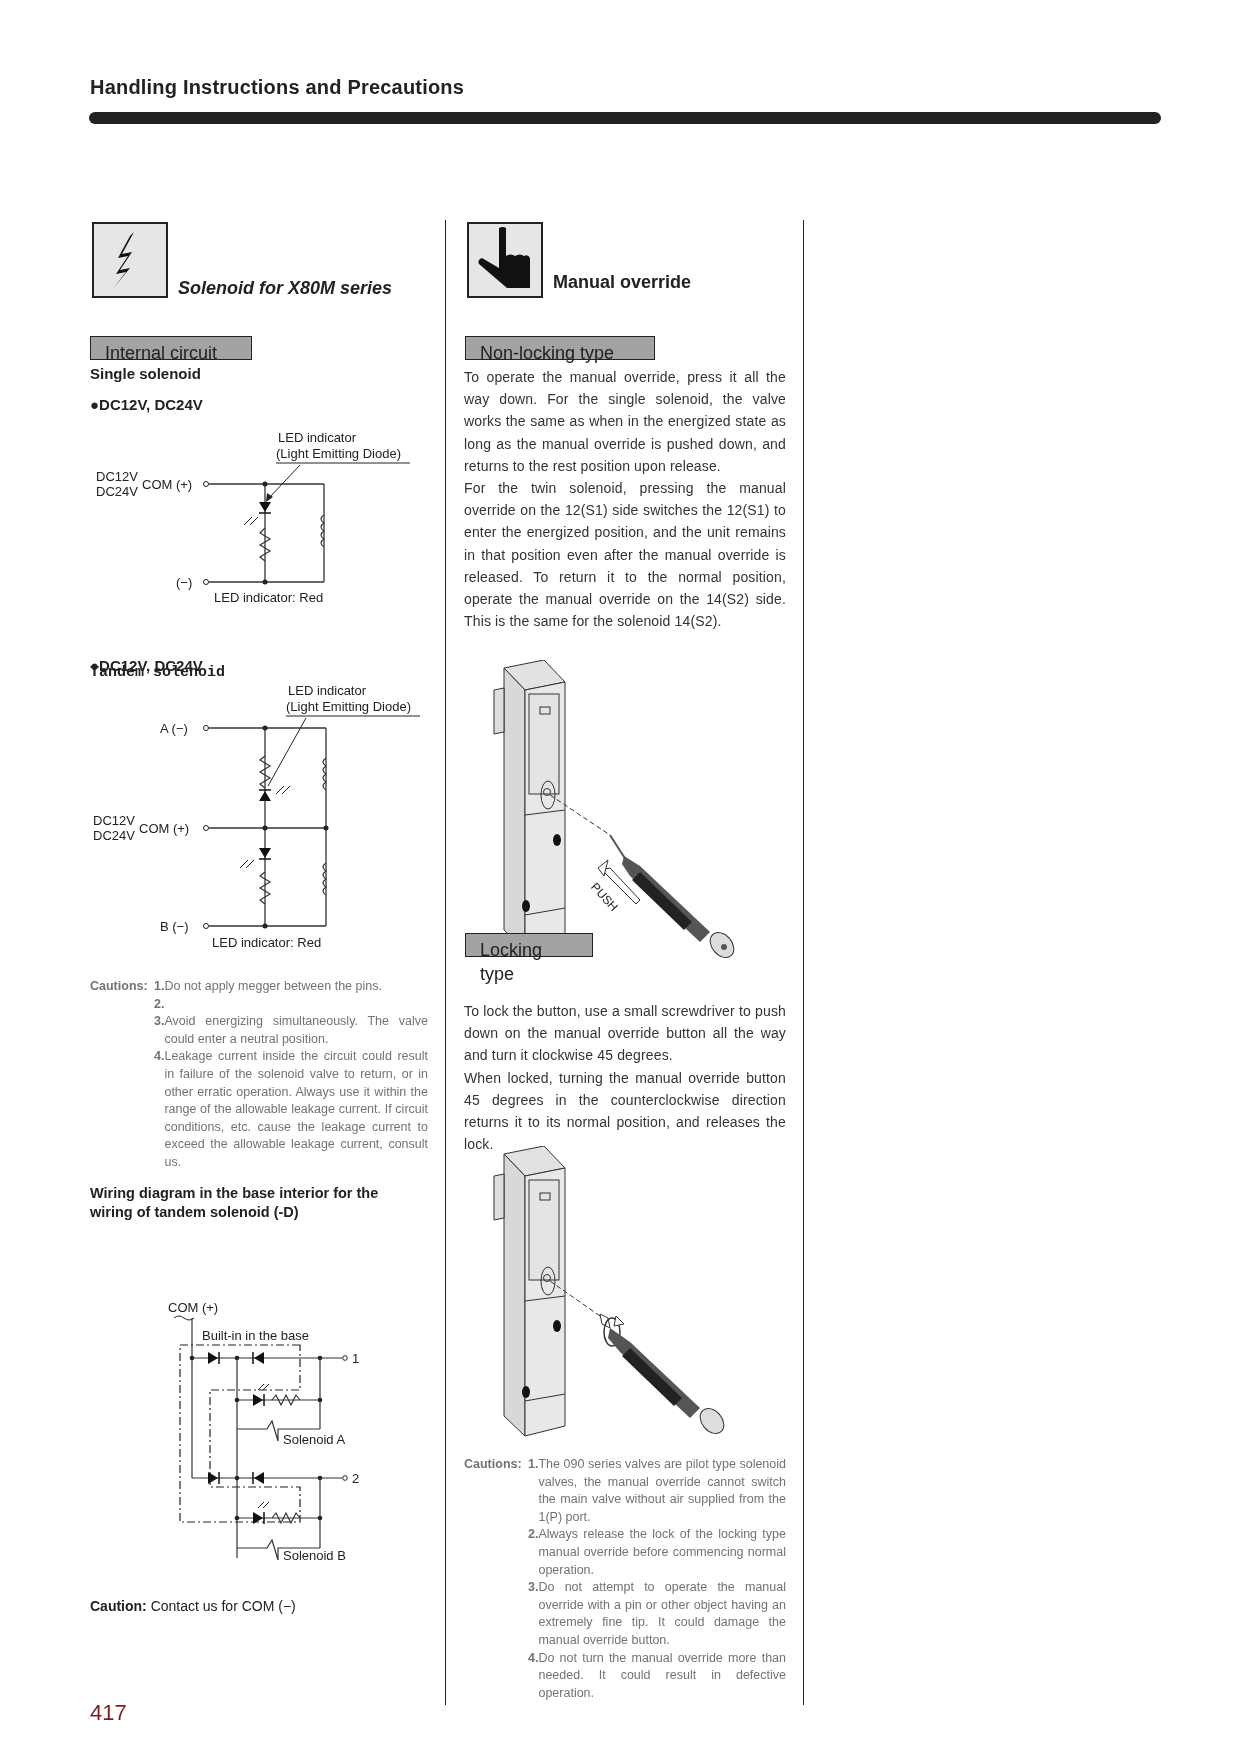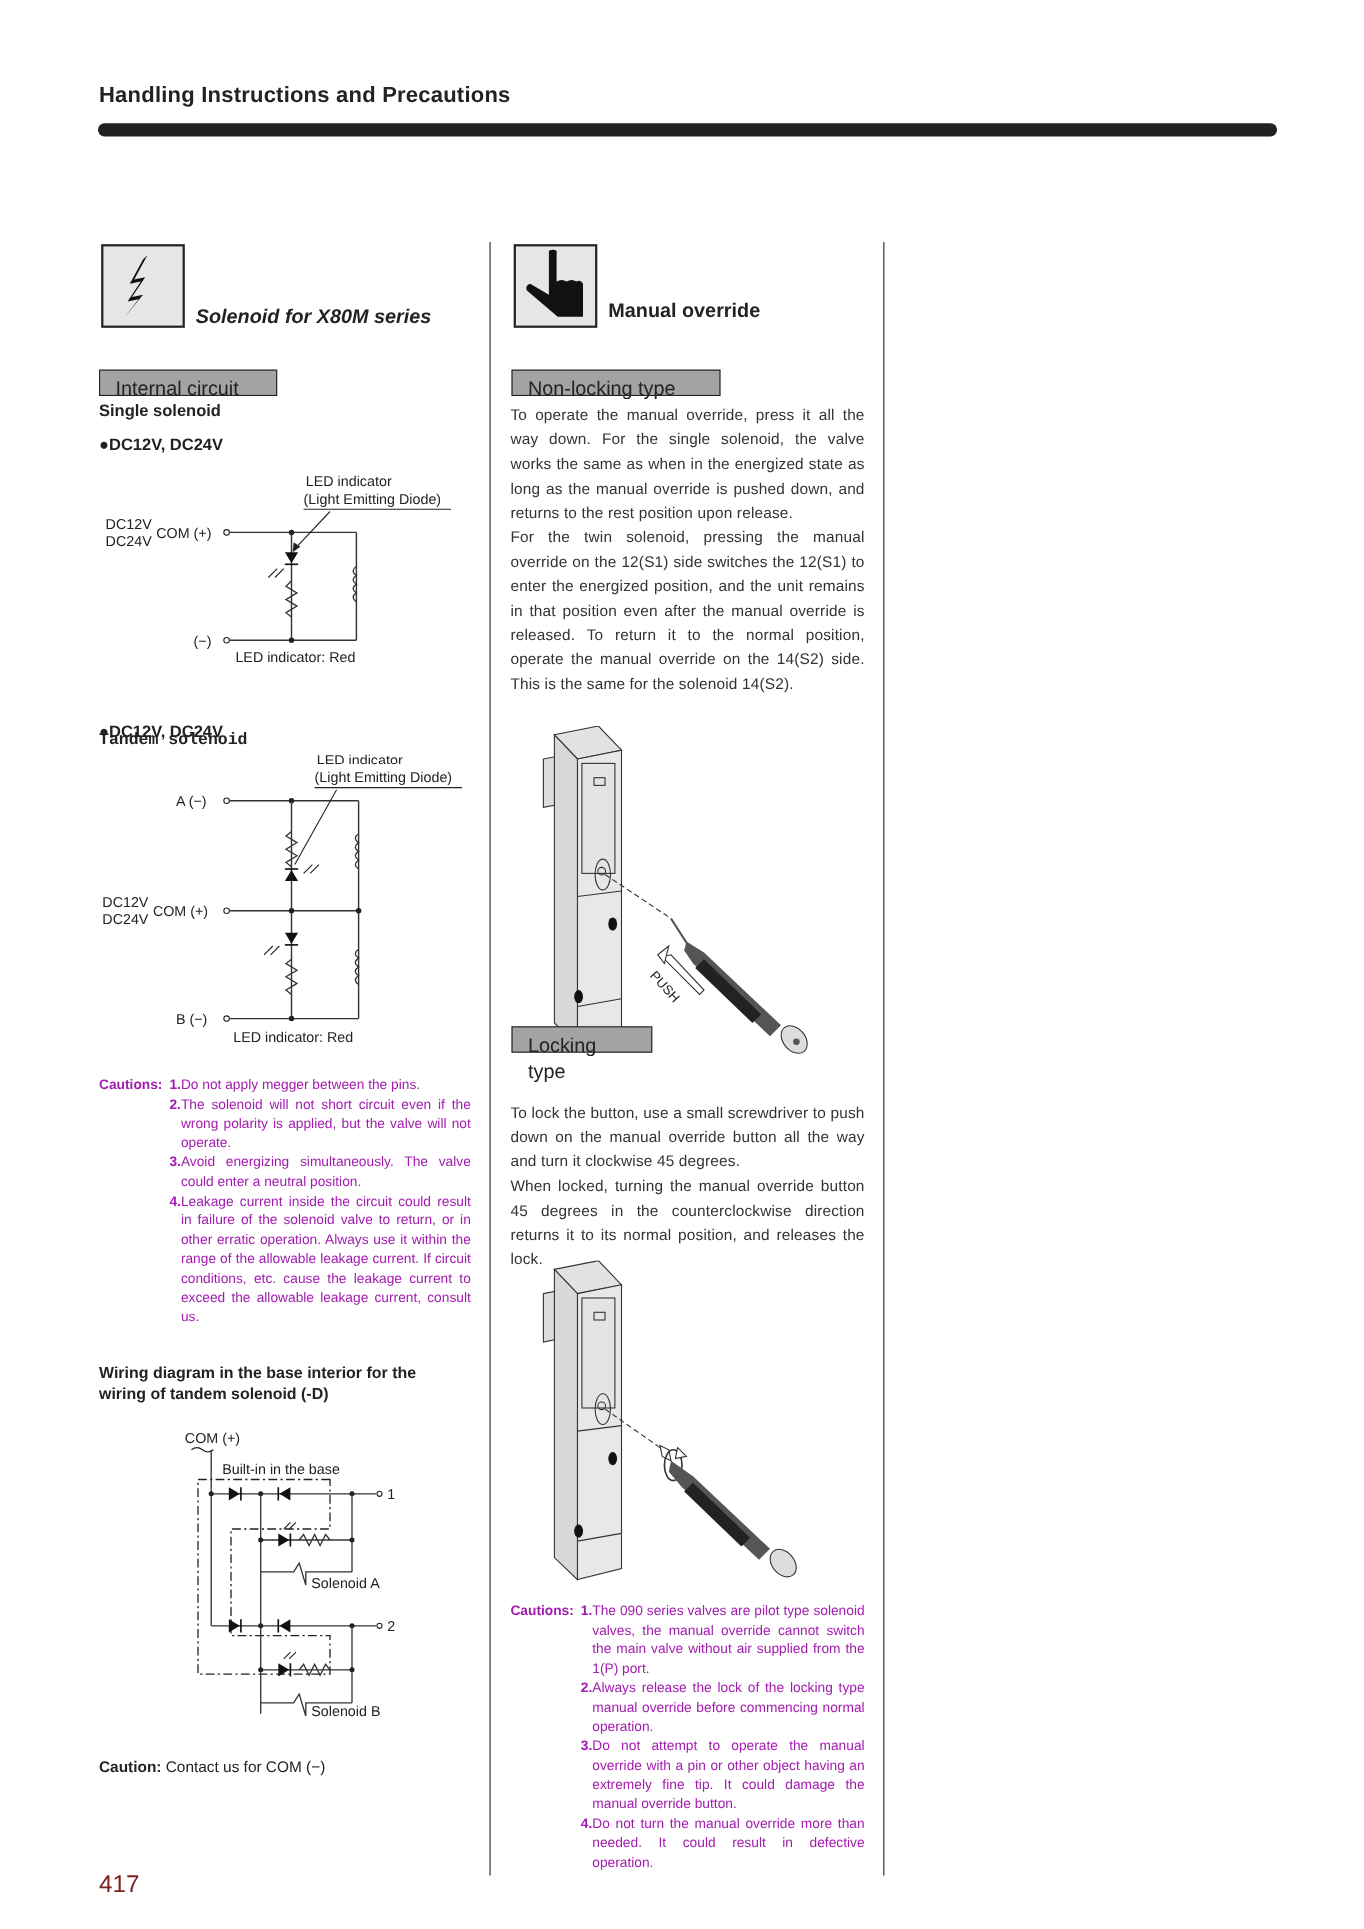--- a/index.html
+++ b/index.html
@@ -8,21 +8,21 @@
   .abs { position:absolute; }
   .page-title { left:90px; top:76px; font-size:20px; font-weight:bold; color:#222; letter-spacing:0.2px; }
   .title-bar { left:89px; top:112px; width:1072px; height:12px; background:#222; border-radius:6px; }
   .col-divider { width:1px; background:#222; top:220px; height:1485px; }
   .icon-box { width:76px; height:76px; border:2px solid #222; background:#e6e6e6; box-sizing:border-box; }
   .section-heading { font-size:18px; font-weight:bold; color:#222; }
   .subhead-box { border:1.5px solid #222; background:#a3a3a3; font-size:18px; font-weight:normal;
                  padding:4px 14px; height:24px; line-height:24px; box-sizing:border-box; }
   .bold14 { font-size:15px; font-weight:bold; }
   .body-text { font-size:14px; line-height:22.2px; color:#333; text-align:justify; letter-spacing:0.15px; }
-  .small-text { font-size:12.5px; line-height:17.6px; color:#a21caf; }
+  .small-text { font-size:12.5px; line-height:17.6px; color:#737373; }
   .cautions .row { display:flex; }
   .cautions .lbl { font-weight:bold; width:64px; flex:none; }
   .cautions .num { font-weight:bold; flex:none; }
   .cautions .txt { text-align:justify; }
   svg text { font-family:"Liberation Sans", sans-serif; fill:#222; }
 </style>
 </head>
 <body>
 
 <div class="abs page-title">Handling Instructions and Precautions</div>
@@ -122,35 +122,34 @@
 
 <div class="abs cautions small-text" style="left:90px; top:978px; width:338px;">
   <div class="row">
       <span class="lbl">Cautions:</span>
       <span class="num">1.</span>
       <span class="txt">Do not apply megger between the pins.</span>
     </div>
   <div class="row">
       <span class="lbl"></span>
       <span class="num">2.</span>
-      <span class="txt">The solenoid will not short circuit even if the wrong polarity is applied, but the valve will not operate.</span>
     </div>
   <div class="row">
       <span class="lbl"></span>
       <span class="num">3.</span>
       <span class="txt">Avoid energizing simultaneously. The valve could enter a neutral position.</span>
     </div>
   <div class="row">
       <span class="lbl"></span>
       <span class="num">4.</span>
       <span class="txt">Leakage current inside the circuit could result in failure of the solenoid valve to return, or in other erratic operation. Always use it within the range of the allowable leakage current. If circuit conditions, etc. cause the leakage current to exceed the allowable leakage current, consult us.</span>
     </div>
 </div>
 
-<div class="abs" style="left:90px; top:1240px; font-size:14.5px; font-weight:bold; line-height:19px;">
+<div class="abs" style="left:90px; top:1184px; font-size:14.5px; font-weight:bold; line-height:19px;">
   <div>Wiring diagram in the base interior for the</div>
   <div>wiring of tandem solenoid (-D)</div>
 </div>
 
 <svg class="abs" style="left:160px; top:1292px;" width="240" height="270">
   <text x="8" y="20" font-size="13">COM (+)</text>
   <path d="M14 26 q5 -4 10 0 q5 4 10 0" fill="none" stroke="#222"></path>
   <text x="42" y="48" font-size="13">Built-in in the base</text>
 
   <g fill="none" stroke="#222" stroke-width="1.2" stroke-dasharray="8,3,2,3">

